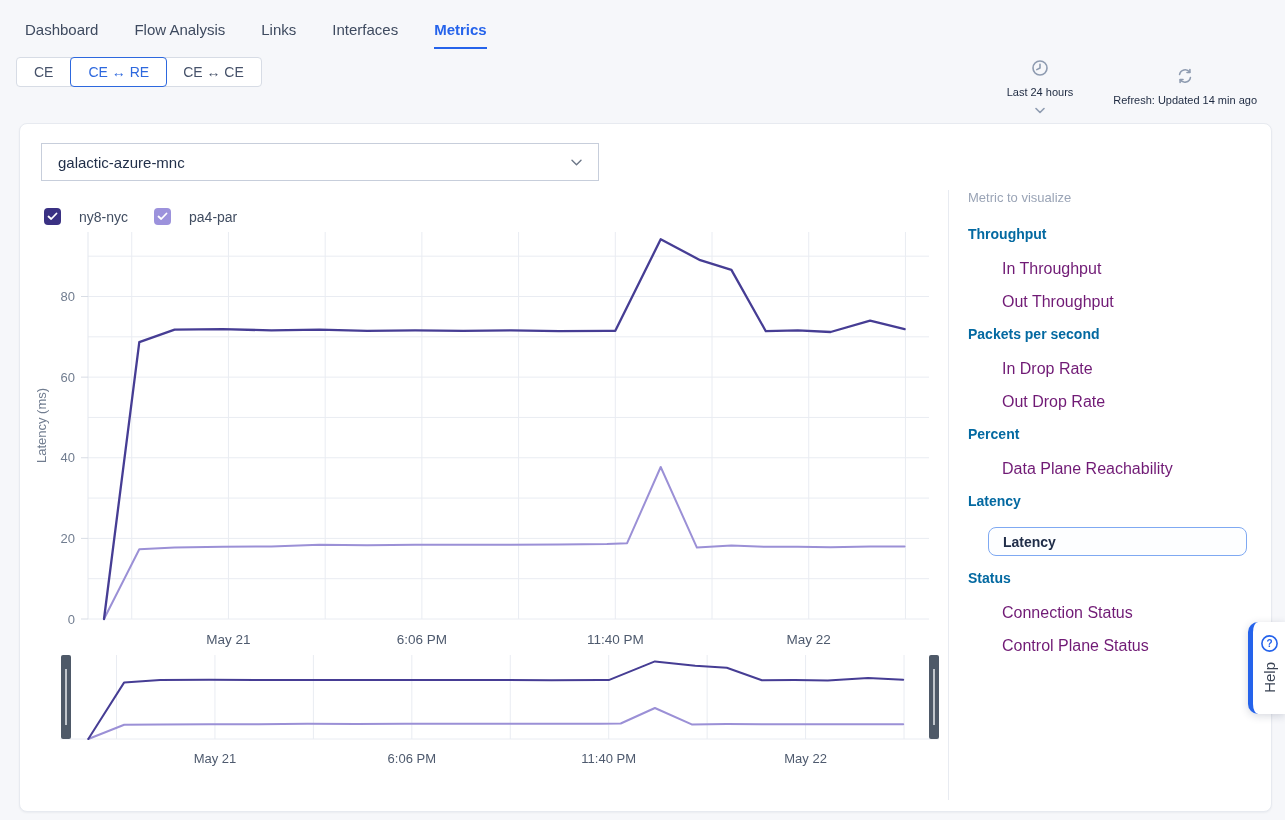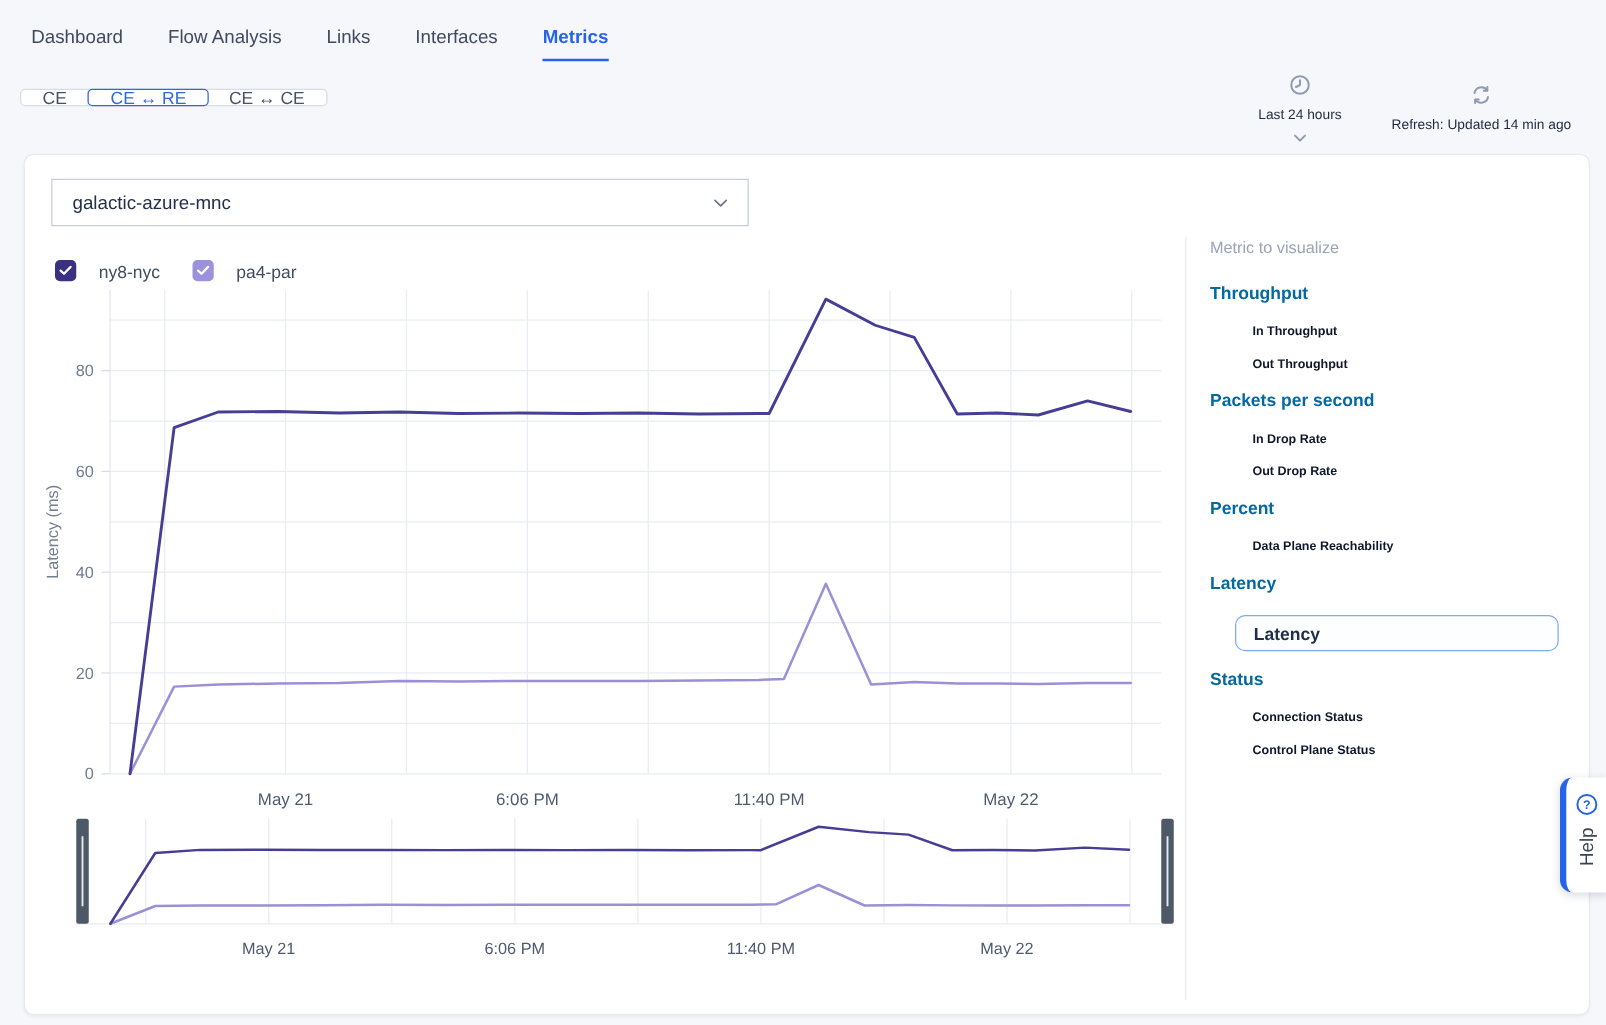--- a/index.html
+++ b/index.html
@@ -6,22 +6,22 @@
   .page{position:relative;width:1285px;height:820px;overflow:hidden;
         font-family:"Liberation Sans",sans-serif;background:#f6f7fa;}
   svg text{font-family:"Liberation Sans",sans-serif;}
 
   
   .nav{position:absolute;left:25px;top:21px;display:flex;gap:36px;}
   .tab{font-size:15px;color:#3e4a5f;padding-bottom:9px;cursor:pointer;}
   .tab.active{color:#2563eb;font-weight:700;border-bottom:2px solid #2563eb;}
 
   
-  .scope{position:absolute;left:16px;top:71px;display:flex;background:#fff;
-         border:1px solid #d7dce5;border-radius:4px;height:14px;box-sizing:border-box;align-items:stretch;}
+  .scope{position:absolute;left:16px;top:57px;display:flex;background:#fff;
+         border:1px solid #d7dce5;border-radius:4px;height:30px;box-sizing:border-box;align-items:stretch;}
   .opt{display:flex;align-items:center;padding:0 17px;font-size:14px;color:#46526a;
        border-right:1px solid #e3e7ed;cursor:pointer;white-space:nowrap;}
   .opt:last-child{border-right:none;}
   .opt.selected{border:1px solid #2d68de;border-radius:4px;margin:-1px;color:#2d68de;
                 background:#fff;position:relative;z-index:1;font-weight:500;}
 
   
   .controls{position:absolute;top:71px;right:28px;height:30px;display:flex;align-items:center;gap:40px;}
   .ctrl{display:flex;align-items:center;gap:9px;font-size:11px;color:#1d2940;cursor:pointer;flex-direction:column;}
 
@@ -37,21 +37,21 @@
 
   .chart-main{position:absolute;left:8px;top:100px;}
   .chart-mini{position:absolute;left:8px;top:523px;}
 
   
   .divider{position:absolute;left:928px;top:66px;width:1px;height:610px;background:#e8ebf1;}
   .sidebar{position:absolute;left:948px;top:66px;width:300px;}
   .sb-title{font-size:13px;color:#9aa4b6;margin:0 0 21px 0;}
   .sb-g{margin-bottom:11px;}
   .sb-h{font-size:14px;font-weight:700;color:#0369a1;margin:0 0 18px 0;}
-  .sb-i{font-size:10px;color:#0f172a;padding-left:34px;margin:0 0 15px 0;cursor:pointer;font-weight:bold;}
+  .sb-i{font-size:16px;color:#701a75;padding-left:34px;margin:0 0 15px 0;cursor:pointer;}
   .sb-sel{margin:0 0 14px 20px;width:259px;height:29px;border:1.5px solid #7fa9f2;border-radius:8px;
           background:#fdfeff;display:flex;align-items:center;padding-left:14px;box-sizing:border-box;
           font-size:14px;font-weight:700;color:#212e49;cursor:pointer;}
 
   
   .help{position:absolute;right:0;top:622px;width:37px;height:92px;background:#fff;
         border-left:5px solid #2563eb;border-radius:10px 0 0 10px;
         box-shadow:0 2px 8px rgba(25,39,70,.18);display:flex;flex-direction:column;
         align-items:center;padding-top:12px;box-sizing:border-box;gap:9px;cursor:pointer;}
   .help-label{writing-mode:vertical-rl;transform:rotate(180deg);font-size:15px;color:#3a4354;}

